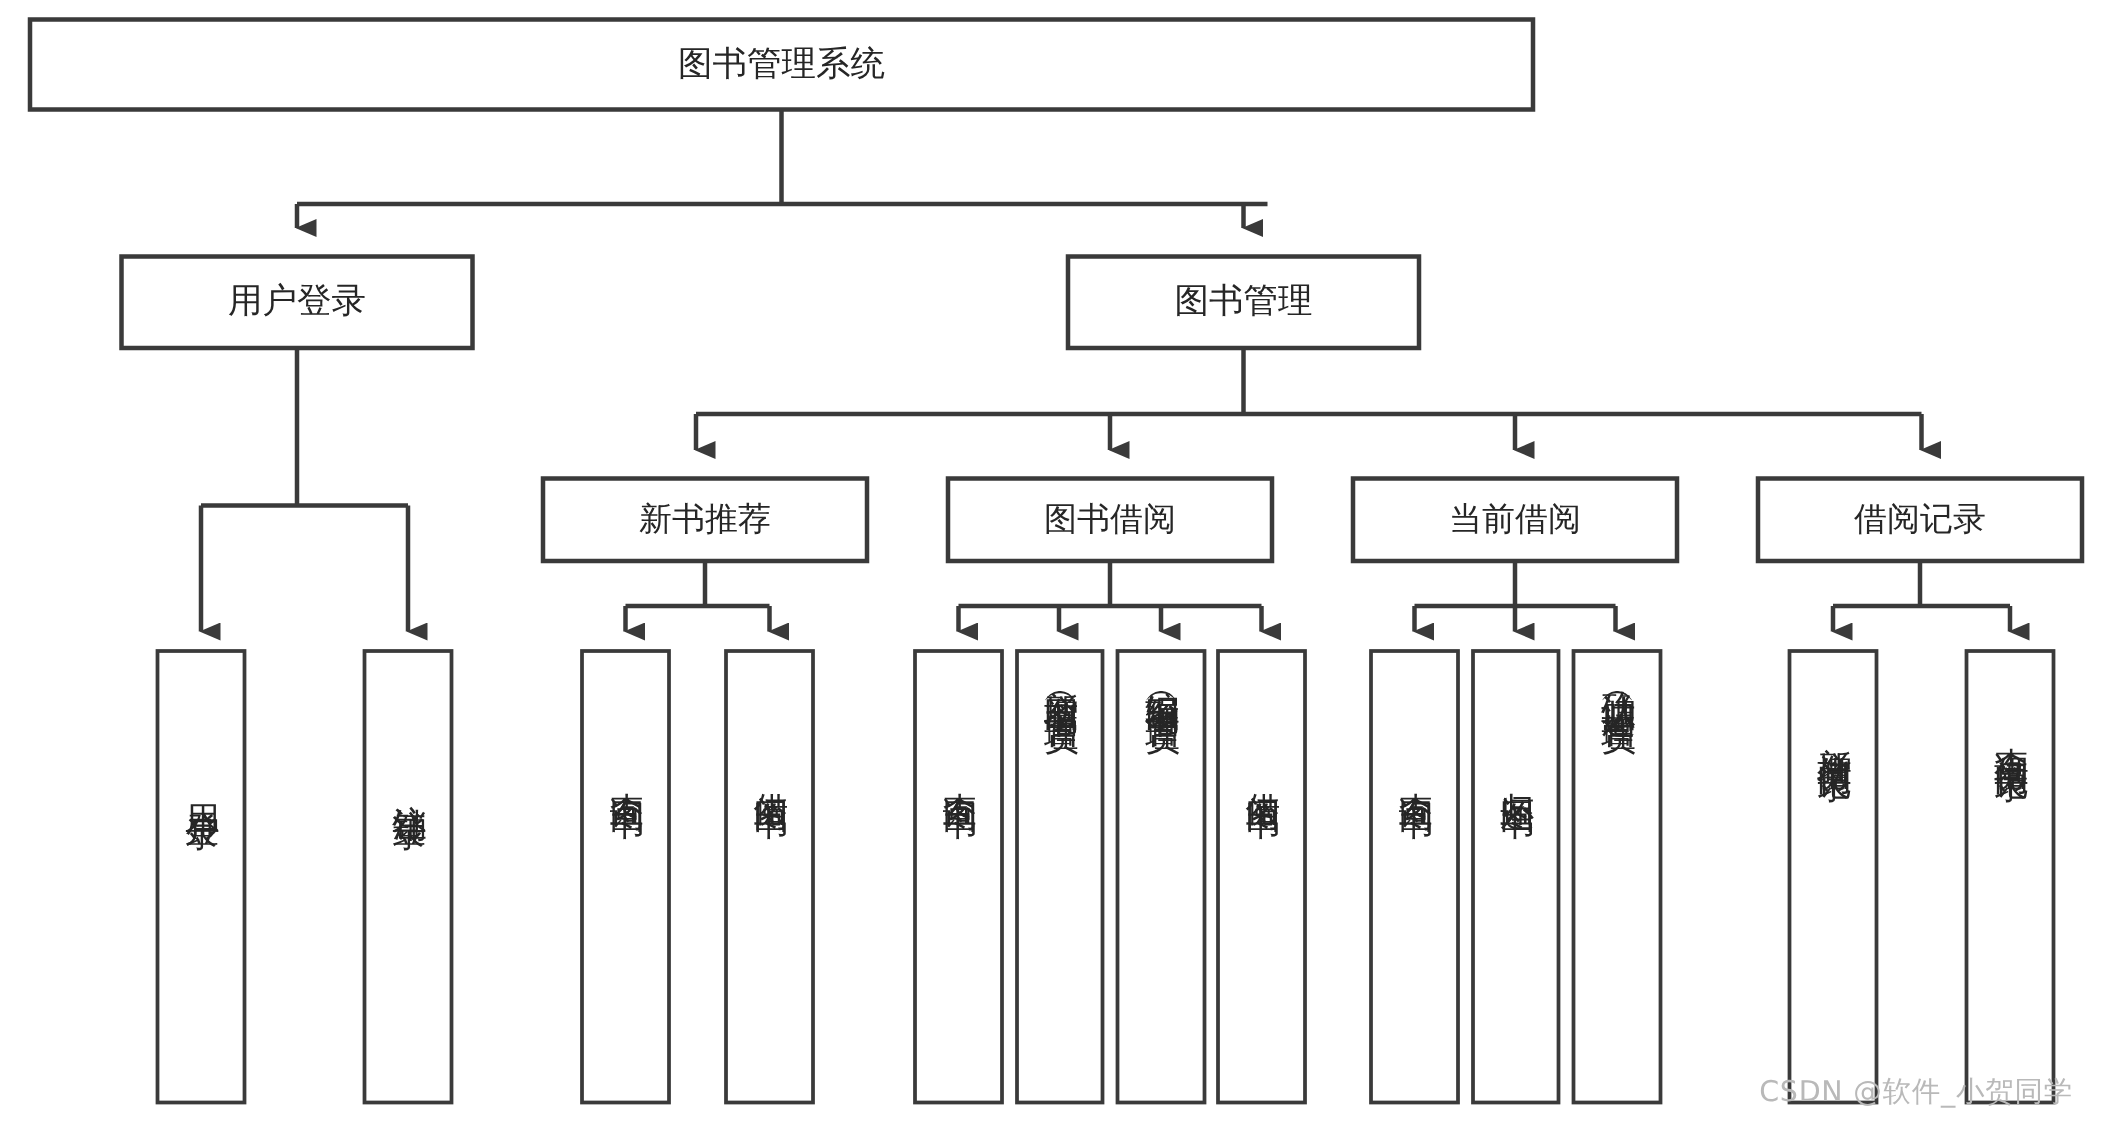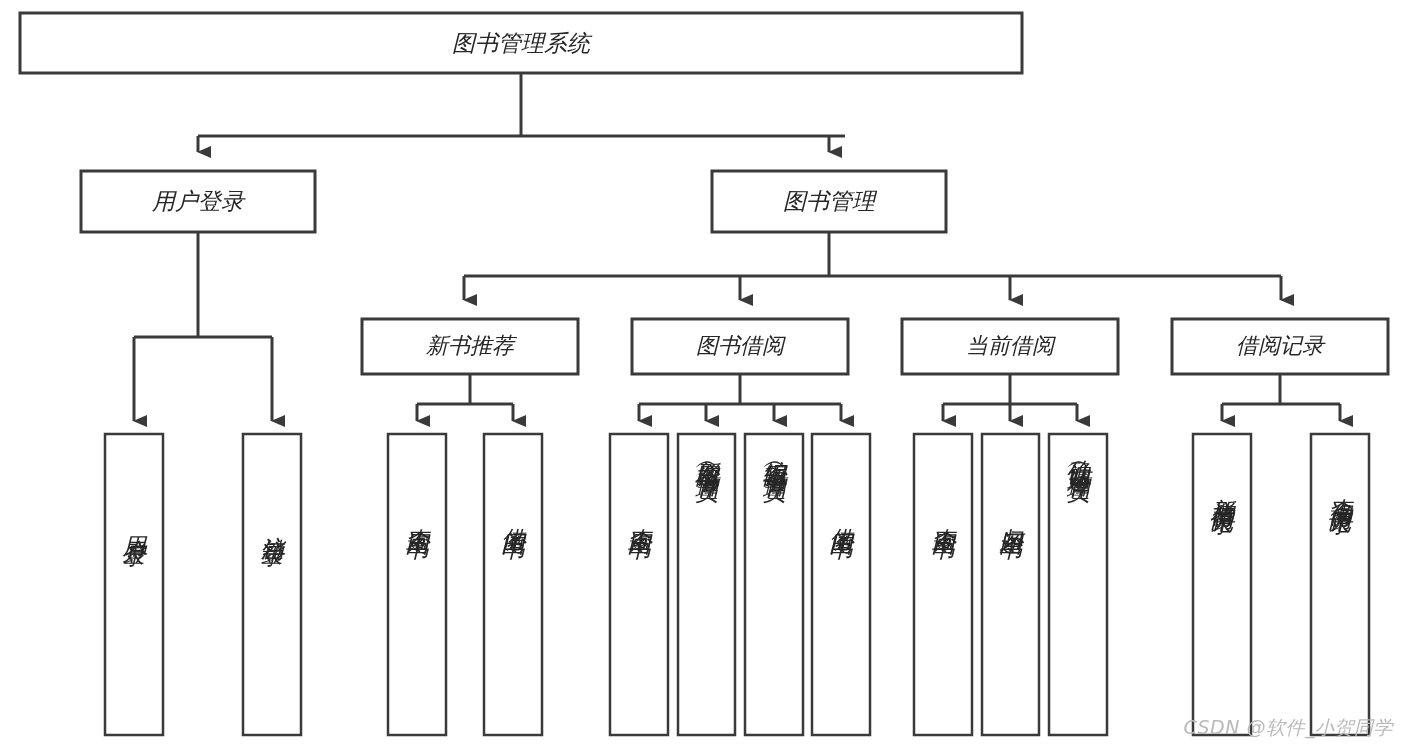--- a/index.html
+++ b/index.html
@@ -13,21 +13,20 @@
     font-family: "DejaVu Sans", "Liberation Sans", sans-serif;
     overflow: hidden;
     position: relative;
   }
   #diagram-root {
     position: absolute;
     left: 0;
     top: 0;
     width: 1405px;
     height: 747px;
-    font-style: italic;
   }
   svg#flow {
     display: block;
     width: 1405px;
     height: 747px;
   }
   .node-rect {
     fill: #ffffff;
     stroke: #3a3a3a;
     stroke-width: 3;
@@ -67,21 +66,21 @@
     font-family: "DejaVu Sans", "Liberation Sans", sans-serif;
     font-size: 23px;
     line-height: 1;
     letter-spacing: 3px;
     color: #262626;
     white-space: nowrap;
     text-align: center;
   }
   .watermark {
     position: absolute;
-    right: 12px;
+    right: 23px;
     bottom: 6px;
     font-family: "DejaVu Sans", "Liberation Sans", sans-serif;
     font-size: 19px;
     color: #b9b9b9;
     letter-spacing: 0.5px;
     white-space: nowrap;
   }
 </style>
 </head>
 <body>

